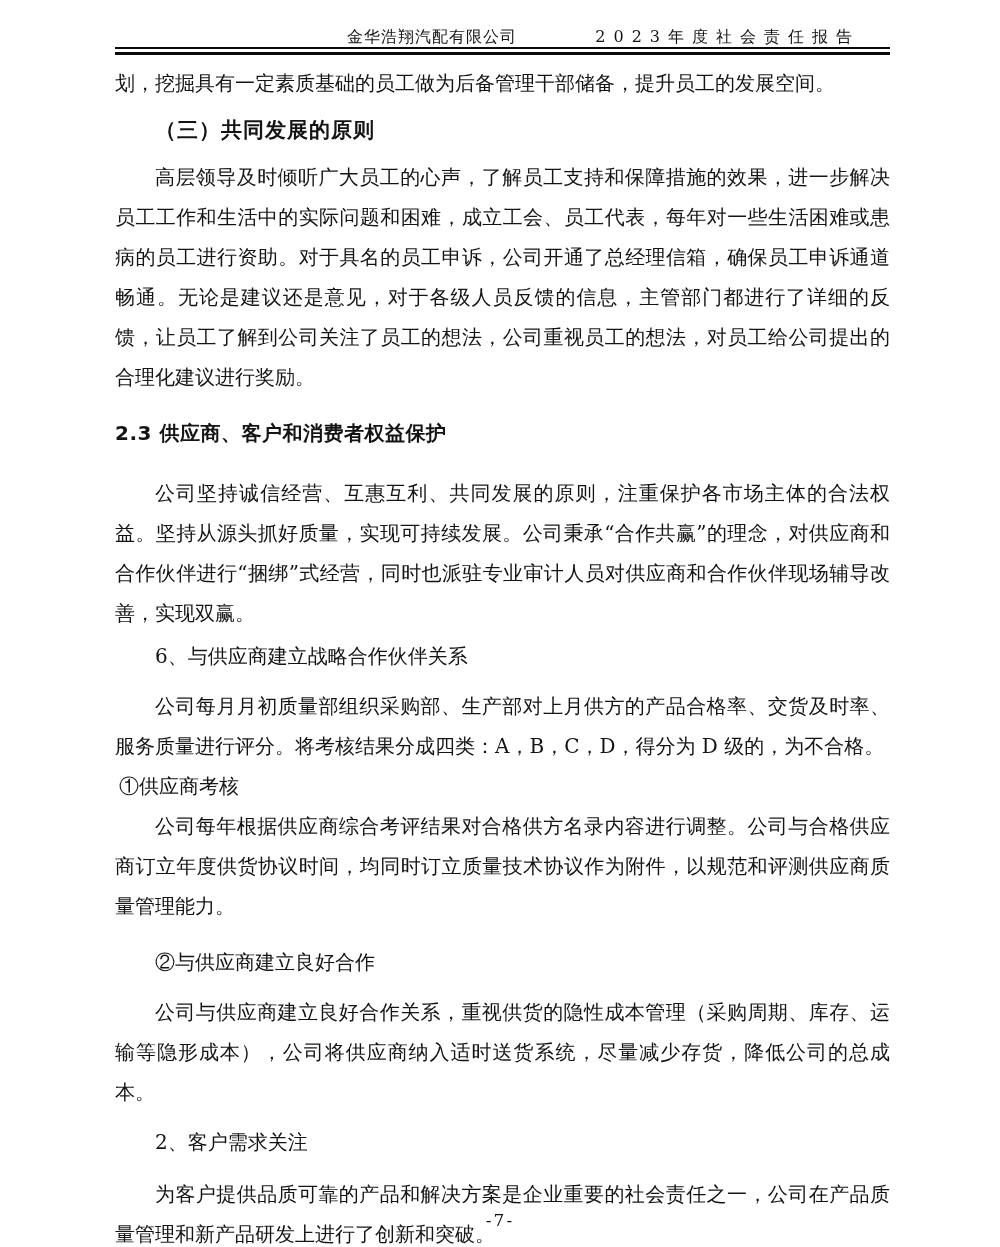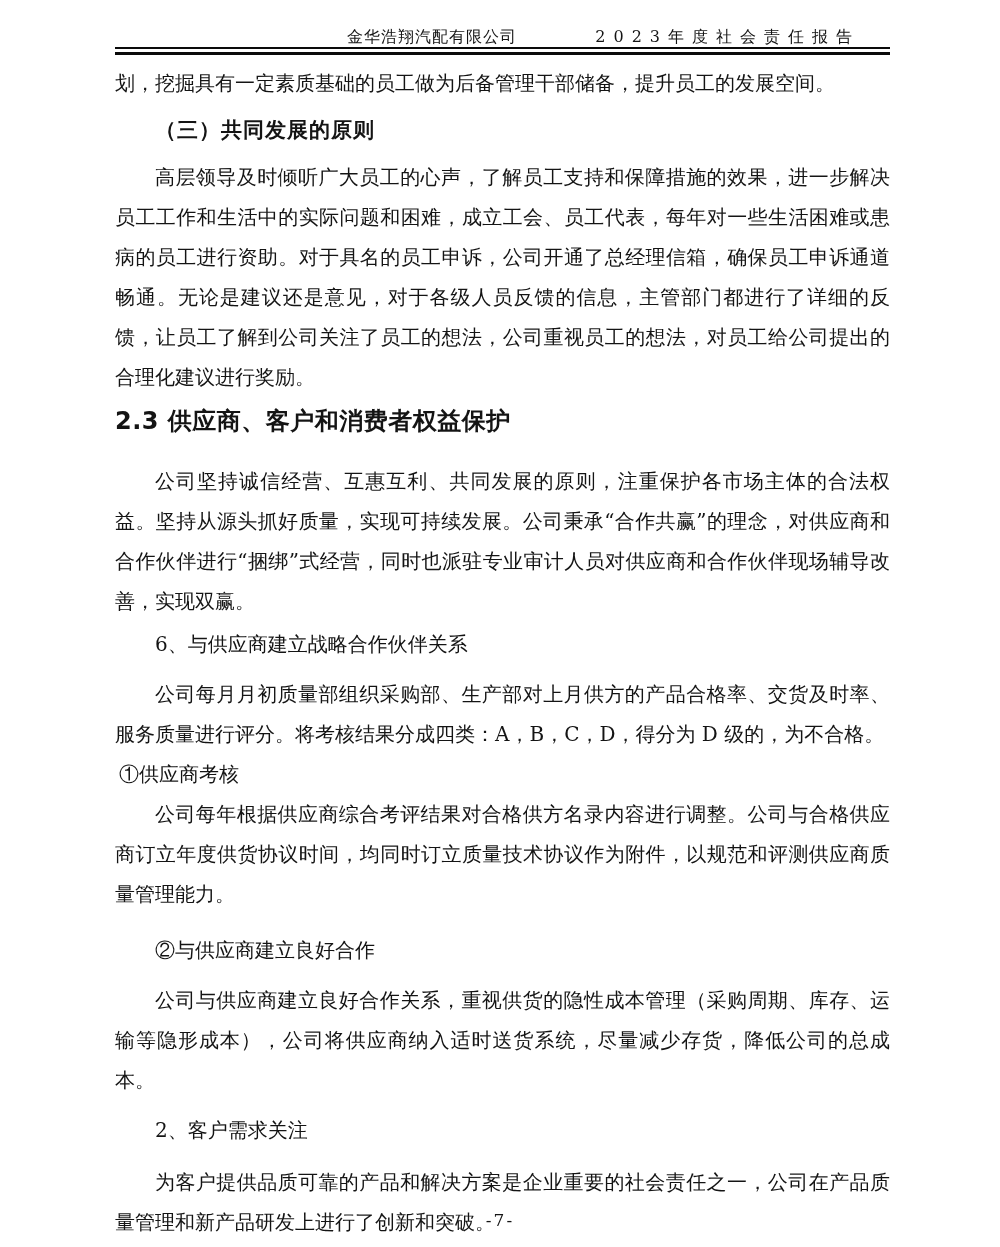--- a/index.html
+++ b/index.html
@@ -58,24 +58,24 @@
     margin: 7px 0 0 0;
     font-family: "DejaVu Sans", "Liberation Sans", sans-serif;
     font-weight: bold;
     font-size: 21px;
     line-height: 40px;
     text-indent: 1.9em;
     letter-spacing: 1px;
   }
   .p-sec3      { margin-top: 7px; }
   .h-section23 {
-    margin: 4px 0 0 0;
+    margin: 16px 0 0 0;
     font-family: "DejaVu Sans", "Liberation Sans", sans-serif;
     font-weight: bold;
-    font-size: 24px;
+    font-size: 20px;
     line-height: 40px;
     letter-spacing: 0.5px;
   }
   .p-intro23   { margin-top: 20px; }
   .p-item1     { margin-top: 3px; }
   .p-circ1     { margin-top: 0; }
   .p-assess1   { margin-top: 10px; }
   .p-assess2   { margin-top: 0; }
   .p-circ2     { margin-top: 16px; }
   .p-coop      { margin-top: 10px; }

